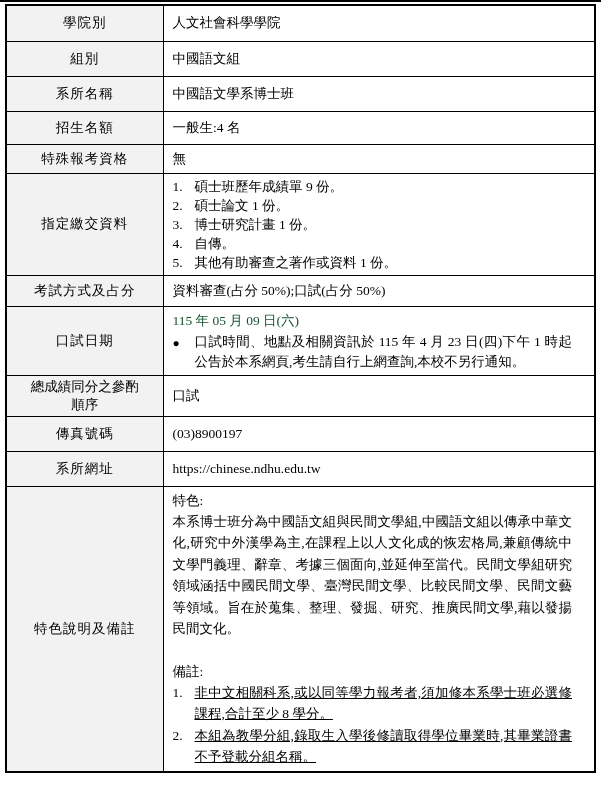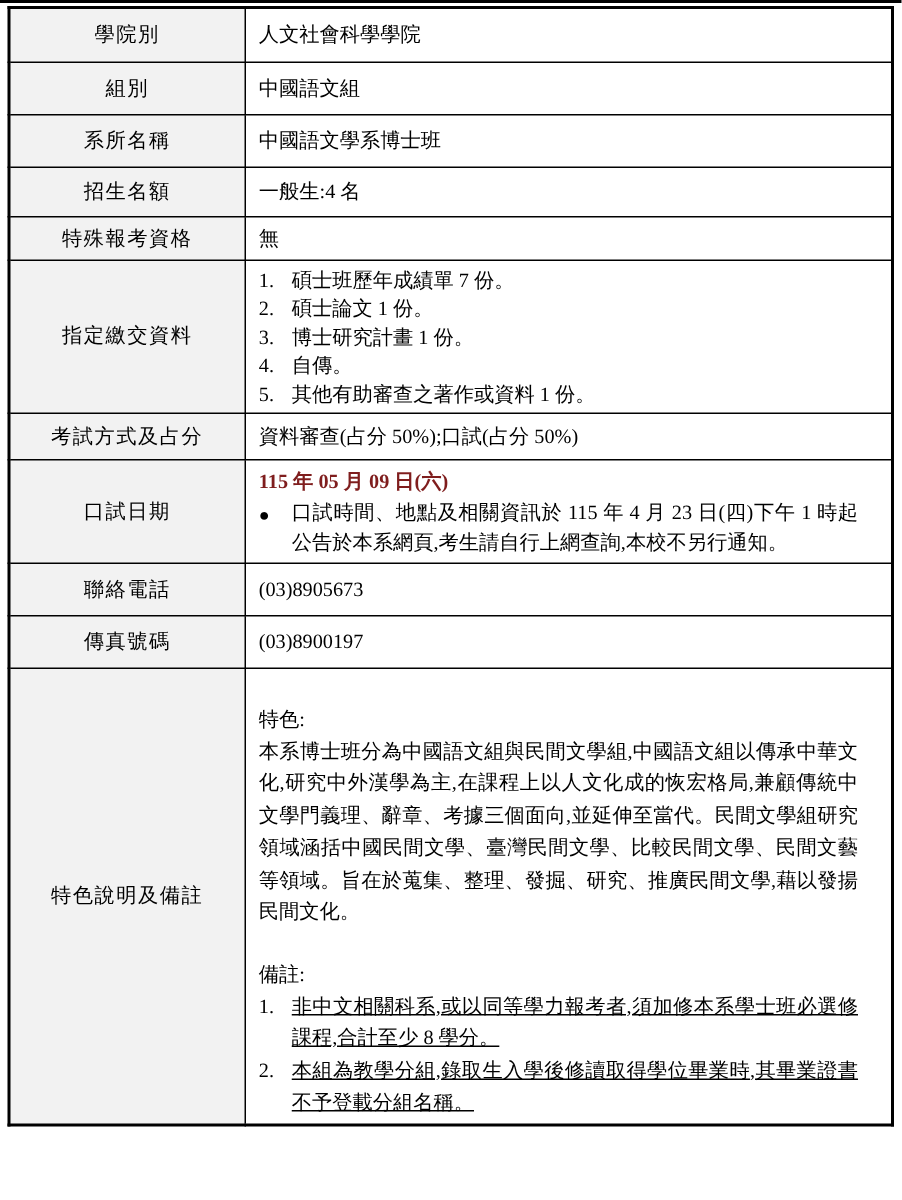--- a/index.html
+++ b/index.html
@@ -38,30 +38,30 @@
     padding: 3px 22px 3px 9px;
   }
   .vtop { vertical-align: top; }
   .num-list .li {
     display: flex;
     line-height: 19px;
   }
   .num-list .n { flex: 0 0 22px; }
   .num-list .t { flex: 1; }
   .date-line {
-    color: #7f1d1d;
-    font-weight: bold;
+    color: #14532d;
+    font-weight: normal;
     line-height: 20px;
     margin-bottom: 1px;
   }
   .bullet-row { display: flex; line-height: 20px; }
   .bullet-row .marker { flex: 0 0 22px; font-size: 12px; padding-top: 1px; }
   .bullet-row .t { flex: 1; text-align: justify; }
   .big-cell { padding: 7px 10px 6px 9px; }
-  .big-cell .sec-title { line-height: 21px; margin-top: 20px; }
+  .big-cell .sec-title { line-height: 21px; }
   .big-cell .para { line-height: 21.5px; text-align: justify; }
   .notes-title { margin-top: 21px; line-height: 21px; }
   .notes .li { display: flex; line-height: 21.5px; }
   .notes .n { flex: 0 0 22px; }
   .notes .t { flex: 1; text-align: justify; text-decoration: underline; }
 </style>
 </head>
 <body>
 
 <div class="top-rule"></div>
@@ -87,21 +87,21 @@
   <tr>
     <td class="label-cell" style="height:29px">特殊報考資格</td>
     <td class="value-cell">無</td>
   </tr>
   <tr>
     <td class="label-cell" style="height:96px">指定繳交資料</td>
     <td class="value-cell">
       <div class="num-list">
         <div class="li">
           <span class="n">1.</span>
-          <span class="t">碩士班歷年成績單 7 份。</span>
+          <span class="t">碩士班歷年成績單 9 份。</span>
         </div>
         <div class="li">
           <span class="n">2.</span>
           <span class="t">碩士論文 1 份。</span>
         </div>
         <div class="li">
           <span class="n">3.</span>
           <span class="t">博士研究計畫 1 份。</span>
         </div>
         <div class="li">
@@ -123,26 +123,30 @@
     <td class="label-cell" style="height:62px">口試日期</td>
     <td class="value-cell vtop" style="padding-top:4px">
       <div class="date-line">115 年 05 月 09 日(六)</div>
       <div class="bullet-row">
         <span class="marker">●</span>
         <span class="t">口試時間、地點及相關資訊於 115 年 4 月 23 日(四)下午 1 時起公告於本系網頁,考生請自行上網查詢,本校不另行通知。</span>
       </div>
     </td>
   </tr>
   <tr>
-    <td class="label-cell" style="height:35px">聯絡電話</td>
-    <td class="value-cell">(03)8905673</td>
+    <td class="label-cell" style="height:30px; letter-spacing:0">總成績同分之參酌順序</td>
+    <td class="value-cell">口試</td>
   </tr>
   <tr>
     <td class="label-cell" style="height:35px">傳真號碼</td>
     <td class="value-cell">(03)8900197</td>
+  </tr>
+  <tr>
+    <td class="label-cell" style="height:35px">系所網址</td>
+    <td class="value-cell">https://chinese.ndhu.edu.tw</td>
   </tr>
   <tr>
     <td class="label-cell" style="height:252px">特色說明及備註</td>
     <td class="value-cell vtop big-cell">
       <div class="sec-title">特色:</div>
       <div class="para">本系博士班分為中國語文組與民間文學組,中國語文組以傳承中華文化,研究中外漢學為主,在課程上以人文化成的恢宏格局,兼顧傳統中文學門義理、辭章、考據三個面向,並延伸至當代。民間文學組研究領域涵括中國民間文學、臺灣民間文學、比較民間文學、民間文藝等領域。旨在於蒐集、整理、發掘、研究、推廣民間文學,藉以發揚民間文化。</div>
       <div class="sec-title notes-title">備註:</div>
       <div class="notes">
         <div class="li">
           <span class="n">1.</span>

